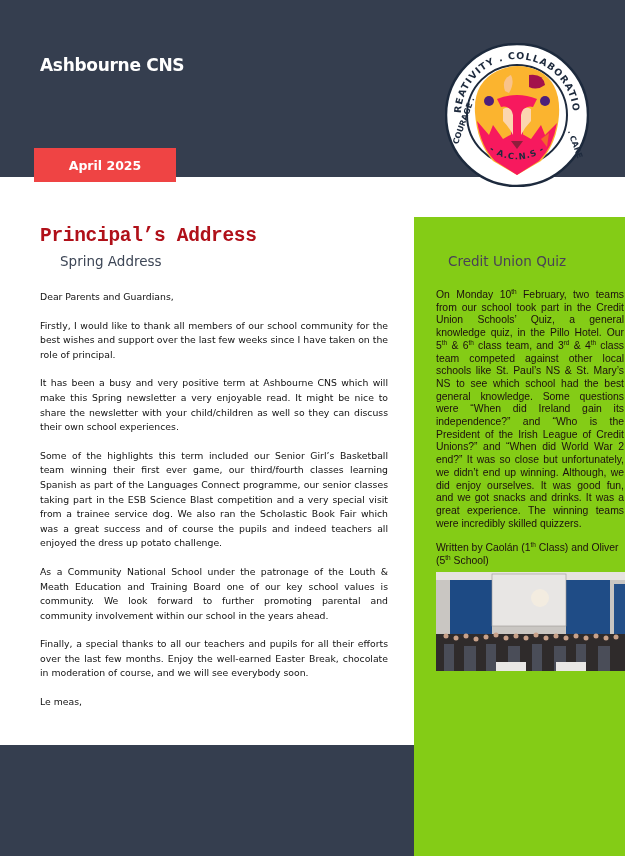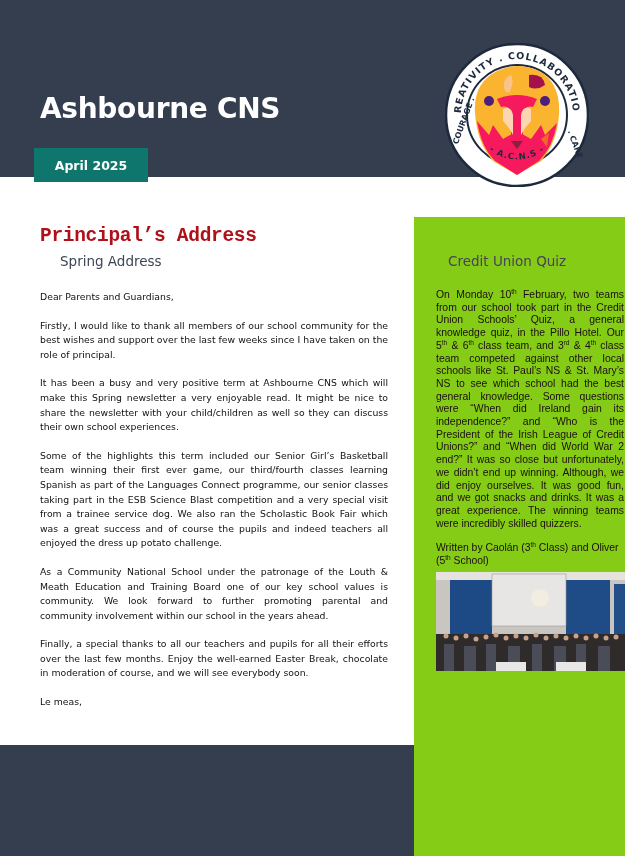--- a/index.html
+++ b/index.html
@@ -1,19 +1,19 @@
 <!DOCTYPE html>
 <html><head>
 <meta charset="utf-8">
 <style>
   html, body { margin:0; padding:0; }
   body { width:625px; height:856px; position:relative; overflow:hidden; background:#ffffff; font-family:"Liberation Sans", sans-serif; }
   .header { position:absolute; left:0; top:0; width:625px; height:177px; background:#353e4f; }
-  .title { position:absolute; left:40px; top:46px; color:#ffffff; font-family:"DejaVu Sans", sans-serif; font-weight:bold; font-size:28px; line-height:38px; letter-spacing:-0.3px;margin-top:44px; }
-  .date-badge { position:absolute; left:34px; top:148px; width:114px; height:34px; background:#0f766e; color:#fff; font-family:"DejaVu Sans", sans-serif; font-weight:bold; font-size:12.5px; display:flex; align-items:center; justify-content:center; z-index:3; }
+  .title { position:absolute; left:40px; top:46px; color:#ffffff; font-family:"DejaVu Sans", sans-serif; font-weight:bold; font-size:17px; line-height:38px; letter-spacing:-0.3px; }
+  .date-badge { position:absolute; left:34px; top:148px; width:142px; height:34px; background:#ef4444; color:#fff; font-family:"DejaVu Sans", sans-serif; font-weight:bold; font-size:12.5px; display:flex; align-items:center; justify-content:center; z-index:3; }
   .logo { position:absolute; left:445px; top:43px; width:144px; height:144px; z-index:4; }
   .footer-band { position:absolute; left:0; top:745px; width:625px; height:111px; background:#353e4f; }
   .main { position:absolute; left:40px; top:222px; width:352px; }
   .main h1 { margin:0; font-family:Liberation Mono, monospace; font-weight:bold; color:#b01019; font-size:19.5px; line-height:28px; letter-spacing:-0.3px; }
   .main h2 { margin:0 0 18px 20px; font-family:"DejaVu Sans", sans-serif; font-weight:normal; color:#3d4656; font-size:13.5px; line-height:22px; }
   .body-text { position:absolute; left:40px; top:290px; width:352px; font-family:"DejaVu Sans", sans-serif; font-size:9.3px; line-height:14.6px; color:#111; }
   .body-text p { margin:0 4px 14px 0; text-align:justify; }
   .sidebar { position:absolute; left:414px; top:217px; width:226px; height:639px; background:#84cc16; }
   .side-title { position:absolute; left:34px; top:36px; color:#4a4256; font-family:"DejaVu Sans", sans-serif; font-size:13.5px; }
   .side-text { position:absolute; left:22px; top:72px; width:188px; color:#1c0f0e; font-family:"Liberation Sans", sans-serif; font-size:10.4px; line-height:12.7px; }
@@ -76,21 +76,21 @@
   <p>Finally, a special thanks to all our teachers and pupils for all their efforts over the last few months. Enjoy the well-earned Easter Break, chocolate in moderation of course, and we will see everybody soon.</p>
   <p>Le meas,</p>
 </div>
 
 <div class="footer-band"></div>
 
 <div class="sidebar">
   <div class="side-title">Credit Union Quiz</div>
   <div class="side-text">
     <p><span>On Monday 10</span><sup>th</sup><span> February, two teams from our school took part in the Credit Union Schools’ Quiz, a general knowledge quiz, in the Pillo Hotel. Our 5</span><sup>th</sup><span> &amp; 6</span><sup>th</sup><span> class team, and 3</span><sup>rd</sup><span> &amp; 4</span><sup>th</sup><span> class team competed against other local schools like St. Paul’s NS &amp; St. Mary’s NS to see which school had the best general knowledge. Some questions were “When did Ireland gain its independence?” and “Who is the President of the Irish League of Credit Unions?” and “When did World War 2 end?” It was so close but unfortunately, we didn’t end up winning. Although, we did enjoy ourselves. It was good fun, and we got snacks and drinks. It was a great experience. The winning teams were incredibly skilled quizzers.</span></p>
-    <p style="text-align:left"><span>Written by Caolán (3</span><sup>th</sup><span> Class) and Oliver (5</span><sup>th</sup><span> School)</span></p>
+    <p style="text-align:left"><span>Written by Caolán (1</span><sup>th</sup><span> Class) and Oliver (5</span><sup>th</sup><span> School)</span></p>
   </div>
   <svg class="photo" viewBox="0 0 189 99" preserveAspectRatio="none">
     <rect x="0" y="0" width="189" height="99" fill="#c9c6c2"></rect>
     <rect x="0" y="0" width="189" height="8" fill="#e6e3df"></rect>
     <rect x="14" y="8" width="42" height="70" fill="#1d4a84"></rect>
     <rect x="130" y="8" width="44" height="70" fill="#1f4c86"></rect>
     <rect x="178" y="12" width="11" height="66" fill="#234f88"></rect>
     <rect x="56" y="2" width="74" height="52" fill="#e8e6e4" stroke="#9a9895" stroke-width="0.6"></rect>
     <circle cx="104" cy="26" r="9" fill="#f3ece0"></circle>
     <rect x="0" y="62" width="189" height="37" fill="#2f2b2b"></rect>

